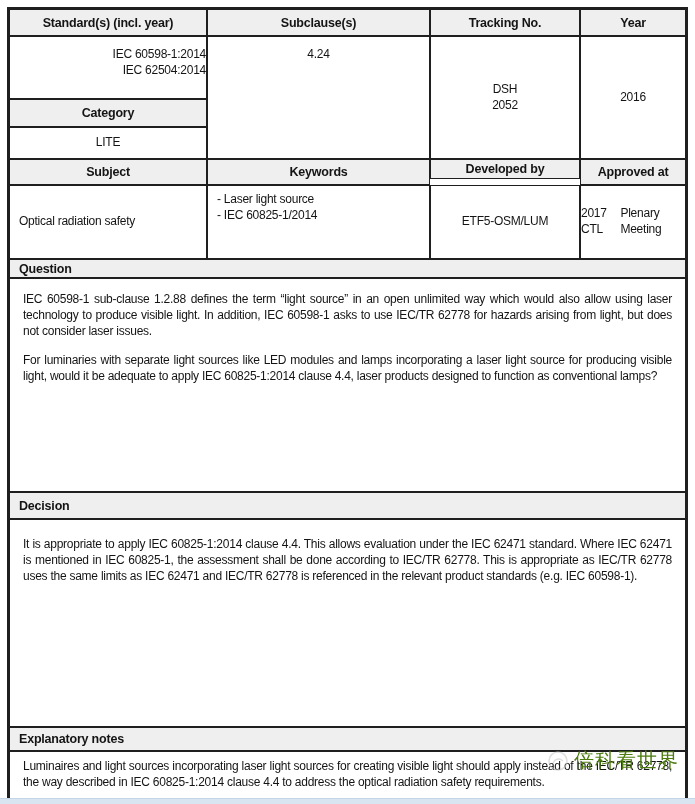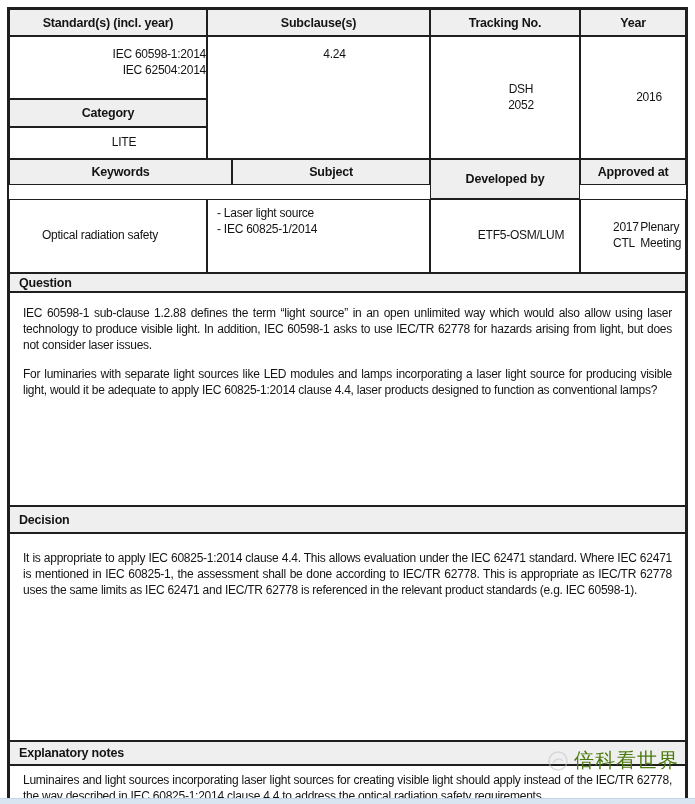--- a/index.html
+++ b/index.html
@@ -34,21 +34,20 @@
   }
   .center { display:flex; align-items:center; justify-content:center; text-align:left; }
   .topcenter { display:flex; align-items:flex-start; justify-content:center; text-align:center; padding-top:10px; }
   .leftmid { display:flex; align-items:center; justify-content:flex-start; text-align:left; padding-left:9px; }
   .stack { display:flex; flex-direction:column; }
   .stack .cell { width:100%; }
   .body-text {
     font-size:12px;
     letter-spacing:-0.25px;
     line-height:1.32;
-    padding-left:32px;
   }
   .sec-hdr {
     background:#efefef;
     font-weight:bold;
     font-size:12.5px;
     letter-spacing:-0.2px;
     display:flex; align-items:center;
     padding-left:9px;
   }
   .sec-body {
@@ -100,23 +99,23 @@
       </div>
       <div class="cell c2 body-text topcenter">4.24</div>
       <div class="cell c3 body-text center" style="flex-direction:column">
         <span>DSH</span>
         <span>2052</span>
       </div>
       <div class="cell c4 body-text center">2016</div>
     </div>
 
     <div class="band">
+      <div class="cell c1 hdr center" style="height:26px">Subject</div>
       <div class="cell c2 hdr center" style="height:26px">Keywords</div>
-      <div class="cell c1 hdr center" style="height:26px">Subject</div>
-      <div class="cell c3 hdr center" style="height:40px">Developed by</div>
+      <div class="cell c3 hdr center" style="height:20px">Developed by</div>
       <div class="cell c4 hdr center" style="height:26px">Approved at</div>
     </div>
 
     <div class="band" style="height:74px">
       <div class="cell c1 body-text leftmid" style="height:74px">Optical radiation safety</div>
       <div class="cell c2 body-text" style="height:74px; padding:6px 0 0 9px">
         <span class="kw-line">- Laser light source</span>
         <span class="kw-line">- IEC 60825-1/2014</span>
       </div>
       <div class="cell c3 body-text center" style="height:74px">ETF5-OSM/LUM</div>

